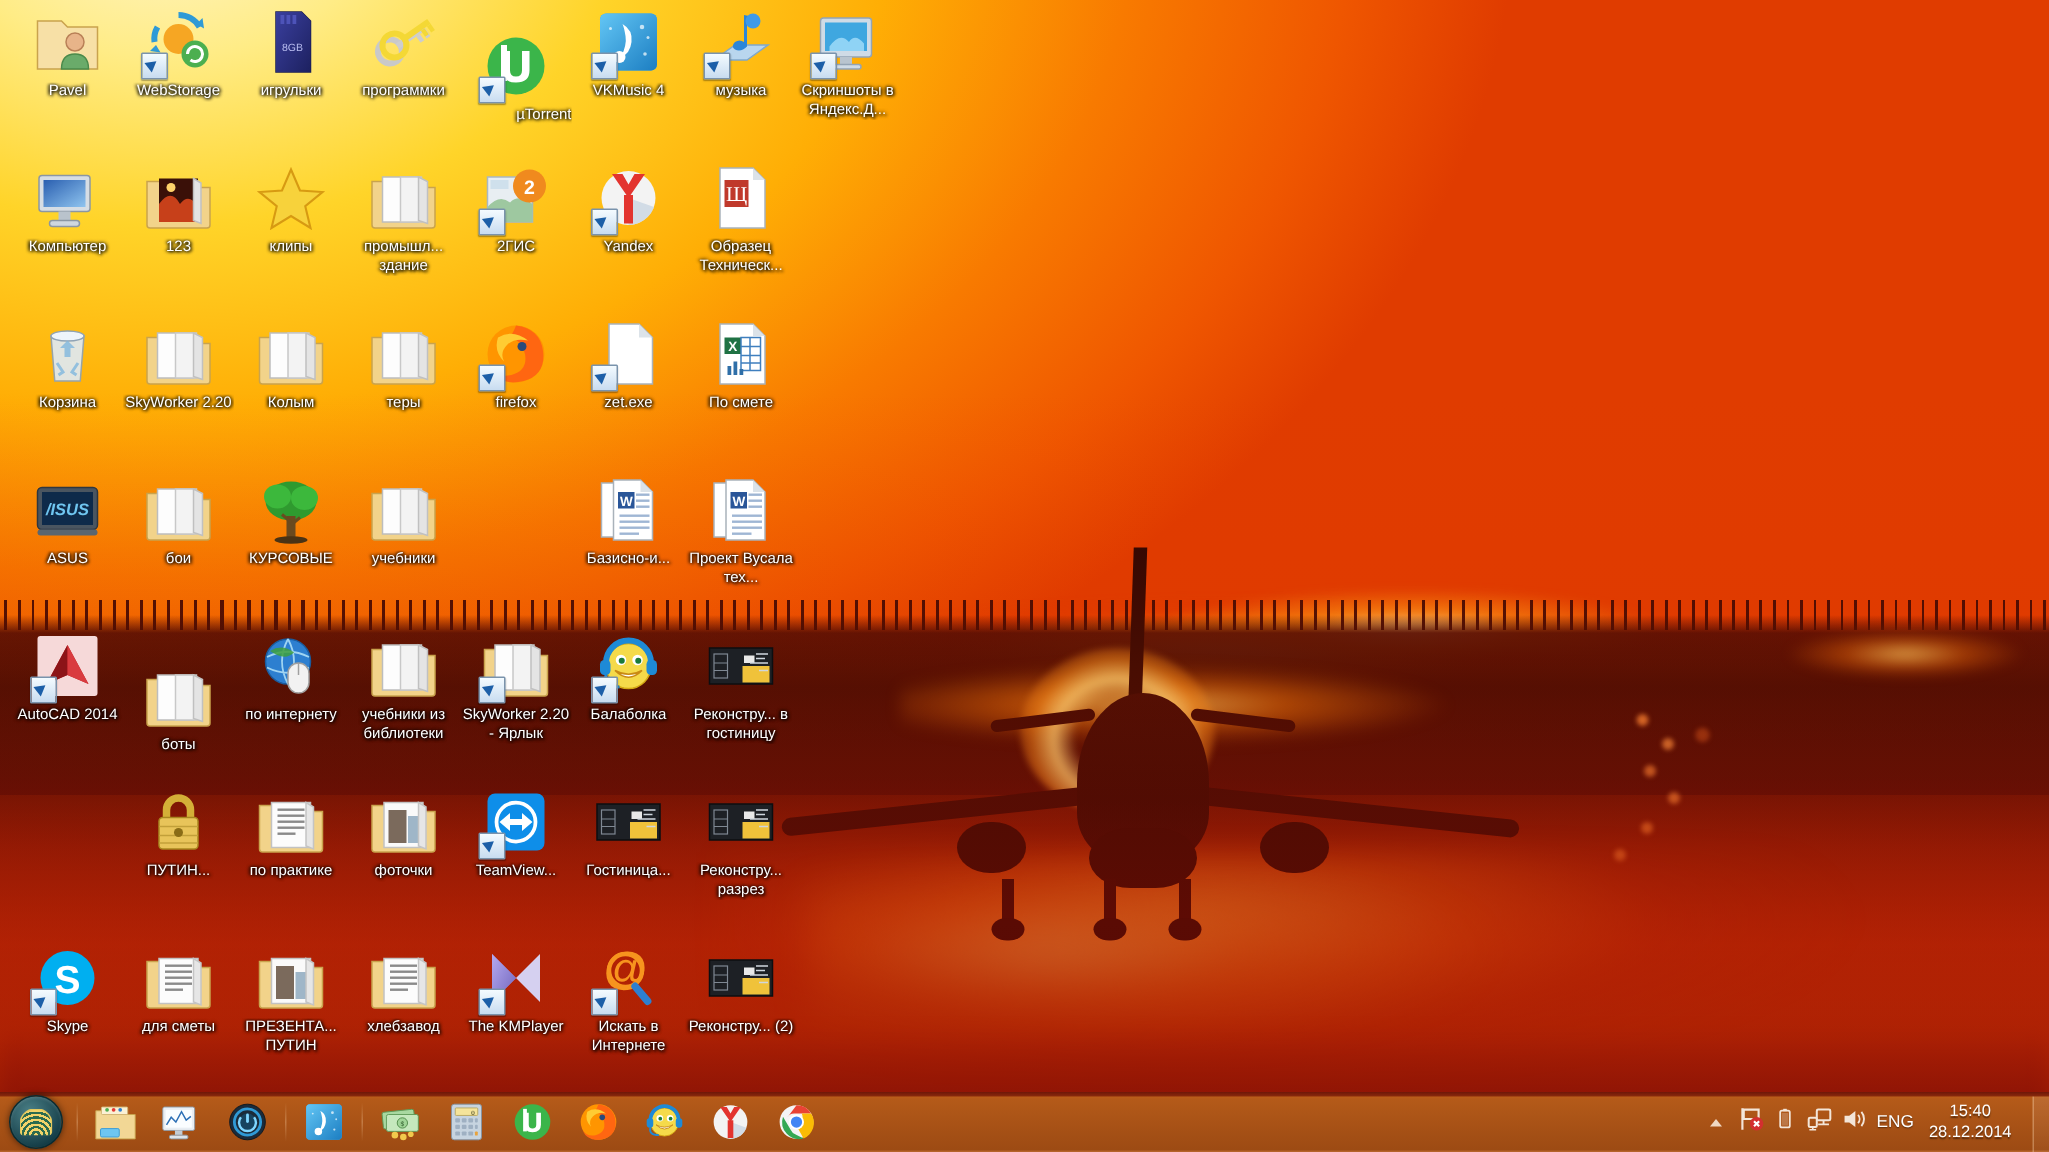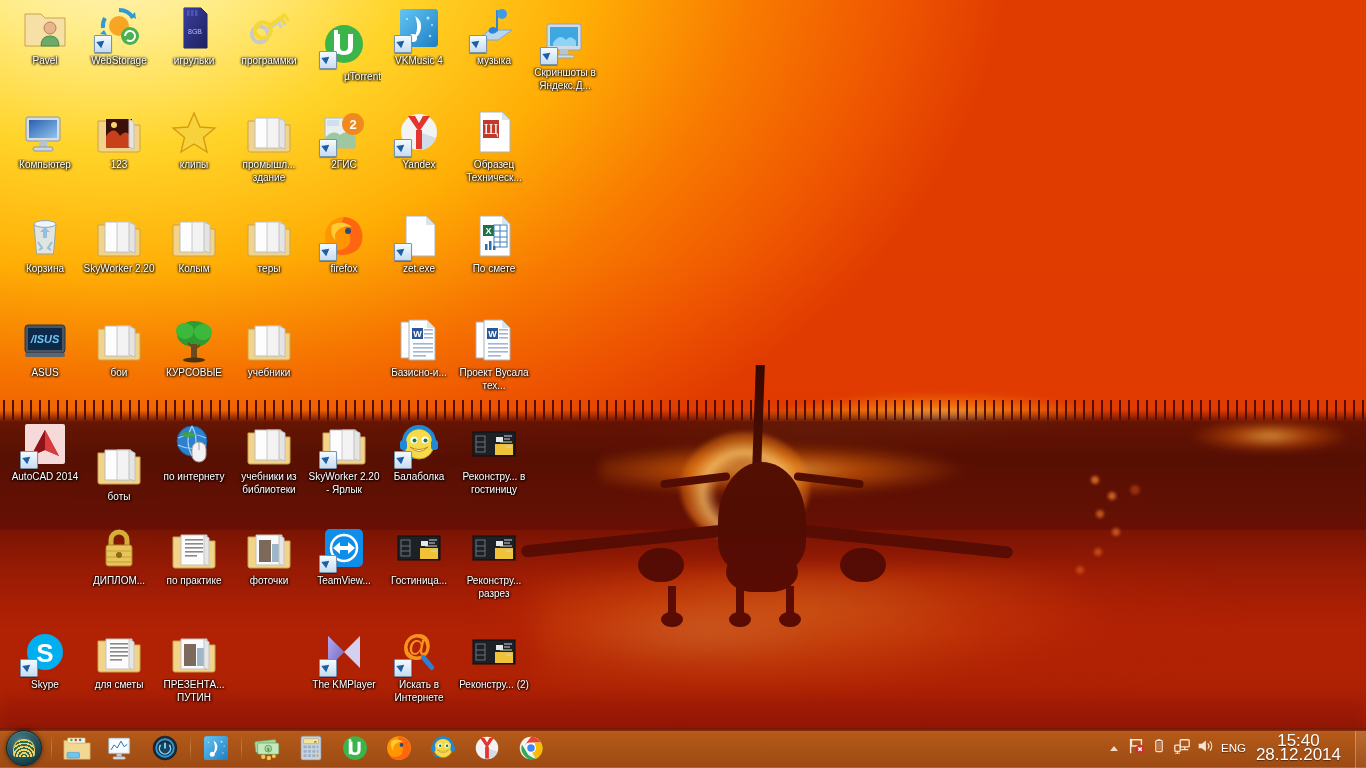--- a/index.html
+++ b/index.html
@@ -272,21 +272,21 @@
   }
   .tray-ico {
     width:23px; height:34px; display:flex; align-items:center; justify-content:center;
     cursor:pointer; position:relative;
   }
   #tray-lang {
     color:#fff; font-size:11.5px; padding:0 8px 0 4px; cursor:pointer;
     text-shadow:0 1px 1px rgba(0,0,0,.5);
   }
   #tray-clock {
-    color:#ffffff; font-size:17px; line-height:14px; text-align:center;
+    color:#ffffff; font-size:11px; line-height:14px; text-align:center;
     padding:0 8px 0 2px; cursor:pointer;
     text-shadow:0 1px 1px rgba(0,0,0,.5);
   }
   #show-desktop {
     width:10px; height:40px; margin-left:2px;
     background: linear-gradient(to bottom, rgba(255,255,255,.10), rgba(255,255,255,.03));
     border-left:1px solid rgba(255,220,180,.35);
     cursor:pointer; flex:0 0 auto;
   }
 </style>
@@ -434,21 +434,21 @@
         <div class="di-glyph">
           <svg viewBox="0 0 48 48" width="48" height="48" style="display:block">
             <path d="M6 36 l14 -10 l22 0 l-14 10 z" fill="#b9d6ee" stroke="#7fa8cb"></path>
             <path d="M26 6 v18 q-3 -2 -6 0 q-3 3 0 5 q4 2 8 -2 v-17 l8 3 v-5 z" fill="#2c86d8"></path>
             <circle cx="32" cy="10" r="5" fill="#3f9ae8"></circle>
           </svg>
           <span class="di-shortcut"></span>
         </div>
         <div class="di-label">музыка</div>
       </div>
-      <div class="desk-icon" style="left: 528px; top: 16px;">
+      <div class="desk-icon" style="left: 528px; top: 4px;">
         <div class="di-glyph">
           <svg viewBox="0 0 48 48" width="48" height="48" style="display:block">
             <rect x="6" y="8" width="34" height="26" rx="2" fill="#cfdbe6" stroke="#93a4b5"></rect>
             <rect x="9" y="11" width="28" height="19" fill="#3fa7e0"></rect>
             <path d="M12 27 q7 -10 13 -3 q4 -6 10 1 v5 h-23z" fill="#8fd3f5"></path>
             <rect x="19" y="34" width="8" height="5" fill="#b8c4cf"></rect>
             <rect x="13" y="39" width="20" height="3" rx="1.5" fill="#cfdbe6" stroke="#93a4b5"></rect>
           </svg>
           <span class="di-shortcut"></span>
         </div>
@@ -816,21 +816,21 @@
         <div class="di-glyph">
           <svg viewBox="0 0 48 48" width="48" height="48" style="display:block">
             <path d="M16 22 v-6 a8 8 0 0 1 16 0 v6" fill="none" stroke="#d4af37" stroke-width="5"></path>
             <rect x="11" y="21" width="26" height="21" rx="2.5" fill="#e8c45a" stroke="#a8861f"></rect>
             <g stroke="#c2a03a">
               <path d="M11 27 h26 M11 33 h26 M11 38 h26"></path>
             </g>
             <circle cx="24" cy="31" r="3" fill="#8a6c16"></circle>
           </svg>
         </div>
-        <div class="di-label">ДИПЛОМ...</div>
+        <div class="di-label">ПУТИН...</div>
       </div>
       <div class="desk-icon" style="left: 157px; top: 524px;">
         <div class="di-glyph">
           <svg viewBox="0 0 48 48" width="48" height="48" style="display:block">
             <path d="M3 13 h14 l4 4 h24 v25 a2 2 0 0 1 -2 2 h-38 a2 2 0 0 1 -2 -2 z" fill="#f2d38a" stroke="#c9a34d" stroke-width="1"></path>
             <path d="M11 11 h26 v30 h-26 z" fill="#fcfcfc" stroke="#c2c2c2"></path>
             <g fill="#8a8a8a">
               <rect x="15" y="15" width="18" height="1.6"></rect>
               <rect x="15" y="19" width="18" height="1.6"></rect>
               <rect x="15" y="23" width="18" height="1.6"></rect>
@@ -934,20 +934,37 @@
         <div class="di-glyph">
           <svg viewBox="0 0 48 48" width="48" height="48" style="display:block">
             <path d="M3 13 h14 l4 4 h24 v25 a2 2 0 0 1 -2 2 h-38 a2 2 0 0 1 -2 -2 z" fill="#f2d38a" stroke="#c9a34d" stroke-width="1"></path>
             <path d="M11 11 h26 v30 h-26 z" fill="#fafafa" stroke="#c2c2c2"></path>
             <path d="M14 16 h12 v22 h-12 z" fill="#7b6a5c"></path>
             <path d="M27 20 h9 v18 h-9 z" fill="#9fb6c8"></path>
             <path d="M34 11 l5 3 v28 l-5 -2 z" fill="#e6e6e6" stroke="#c4c4c4"></path>
           </svg>
         </div>
         <div class="di-label">ПРЕЗЕНТА... ПУТИН</div>
+      </div>
+      <div class="desk-icon" style="left: 232px; top: 628px;">
+        <div class="di-glyph">
+          <svg viewBox="0 0 48 48" width="48" height="48" style="display:block">
+            <path d="M3 13 h14 l4 4 h24 v25 a2 2 0 0 1 -2 2 h-38 a2 2 0 0 1 -2 -2 z" fill="#f2d38a" stroke="#c9a34d" stroke-width="1"></path>
+            <path d="M11 11 h26 v30 h-26 z" fill="#fcfcfc" stroke="#c2c2c2"></path>
+            <g fill="#8a8a8a">
+              <rect x="15" y="15" width="18" height="1.6"></rect>
+              <rect x="15" y="19" width="18" height="1.6"></rect>
+              <rect x="15" y="23" width="18" height="1.6"></rect>
+              <rect x="15" y="27" width="18" height="1.6"></rect>
+              <rect x="15" y="31" width="12" height="1.6"></rect>
+            </g>
+            <path d="M34 11 l5 3 v28 l-5 -2 z" fill="#e6e6e6" stroke="#c4c4c4"></path>
+          </svg>
+        </div>
+        <div class="di-label">хлебзавод</div>
       </div>
       <div class="desk-icon" style="left: 307px; top: 628px;">
         <div class="di-glyph">
           <svg viewBox="0 0 48 48" width="48" height="48" style="display:block">
             <path d="M8 8 L24 24 L8 40 Z" fill="#9a8fe0"></path>
             <path d="M40 8 L24 24 L40 40 Z" fill="#d5d0f0"></path>
             <path d="M8 8 L24 24 L8 40 Z" fill="url(#kg)"></path>
             <defs>
               <linearGradient id="kg" x1="0" y1="0" x2="1" y2="1">
                 <stop offset="0" stop-color="#b5aaf0"></stop>

